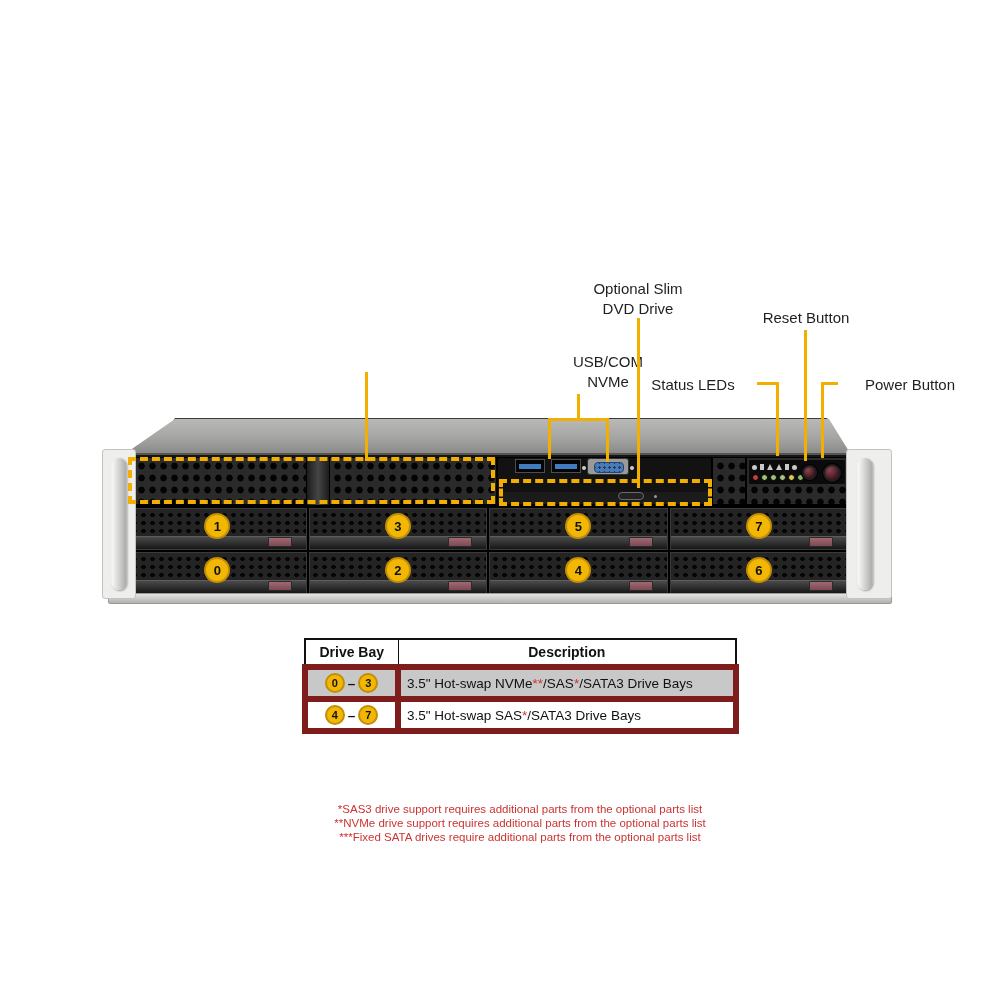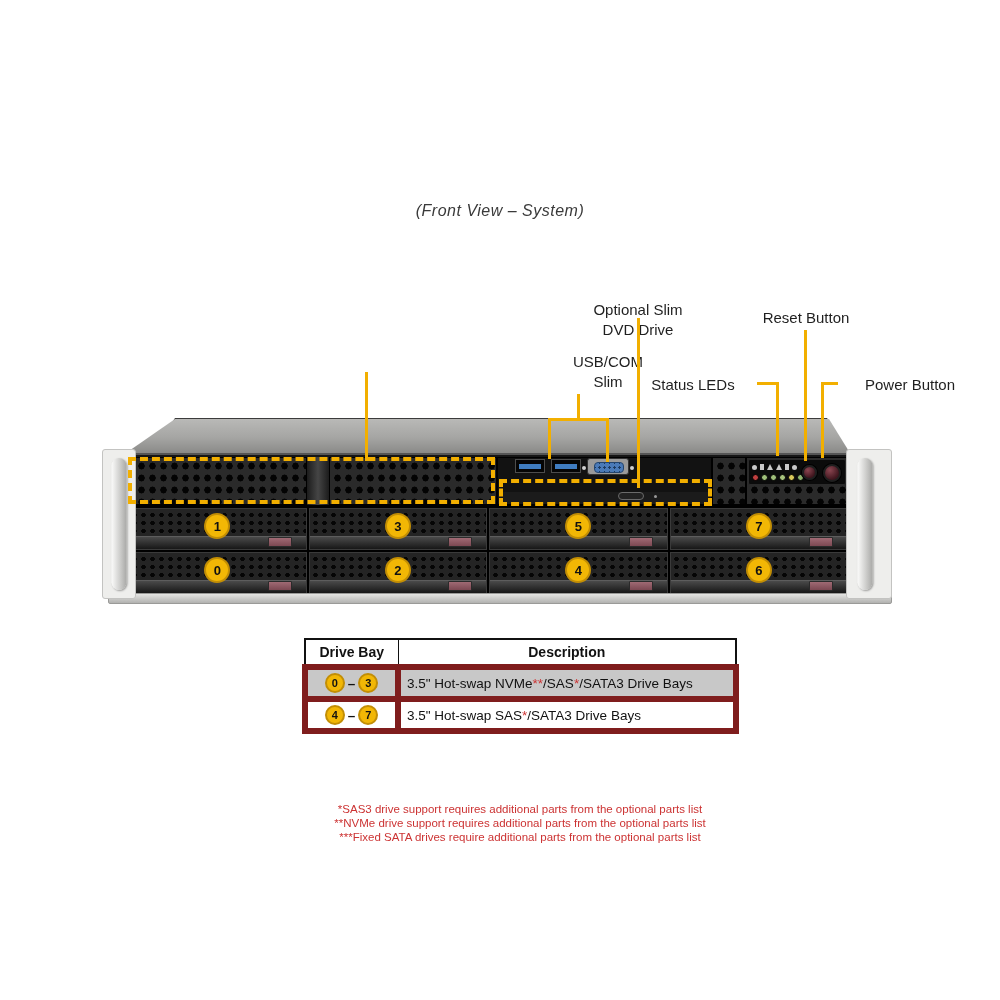--- a/index.html
+++ b/index.html
@@ -12,21 +12,21 @@
   html,body{background:#fff;}
   body{font-family:"Liberation Sans",sans-serif;color:#222;}
   .stage{position:relative;width:1000px;height:1000px;background:#fff;overflow:hidden;}
 
   
   .title{position:absolute;left:0;top:202px;width:1000px;text-align:center;
          font-size:16px;font-style:italic;color:#3a3a3a;letter-spacing:.5px;}
   .lbl{position:absolute;font-size:15px;color:#1f1f1f;line-height:20px;}
   .lbl.center{text-align:center;}
   .lbl .red{color:var(--red);}
-  .lbl-dvd{left:578px;top:279px;width:120px;margin-top:21px;}
+  .lbl-dvd{left:578px;top:279px;width:120px;}
   .lbl-reset{left:736px;top:308px;width:140px;}
   .lbl-sata{left:256px;top:329px;width:220px;}
   .lbl-usb{left:548px;top:352px;width:120px;}
   .lbl-status{left:633px;top:375px;width:120px;text-align:center;}
   .lbl-power{left:845px;top:375px;width:130px;text-align:center;}
 
   
   .cline{position:absolute;background:var(--callout);z-index:30;}
 
   
@@ -124,30 +124,29 @@
 
   
   .footnotes{position:absolute;left:0;top:802px;width:1040px;text-align:center;
     font-size:11.5px;line-height:14px;color:var(--red);}
 </style>
 </head>
 <body>
 
 <div class="stage">
 
-  <div class="title">(Front View – System)</div>
 
   <div class="lbl center lbl-dvd">
     <div>Optional Slim</div>
     <div>DVD Drive</div>
   </div>
   <div class="lbl center lbl-reset">Reset Button</div>
   <div class="lbl center lbl-usb">
     <div>USB/COM</div>
-    <div>Slim</div>
+    <div>NVMe</div>
   </div>
   <div class="lbl lbl-status">Status LEDs</div>
   <div class="lbl lbl-power">Power Button</div>
 
   <div class="cline" style="left:365px;top:372px;width:3px;height:89px;"></div>
   <div class="cline" style="left:637px;top:318px;width:3px;height:170px;"></div>
   <div class="cline" style="left:577px;top:394px;width:3px;height:27px;"></div>
   <div class="cline" style="left:548px;top:418px;width:61px;height:3px;"></div>
   <div class="cline" style="left:548px;top:418px;width:3px;height:41px;"></div>
   <div class="cline" style="left:606px;top:418px;width:3px;height:44px;"></div>

